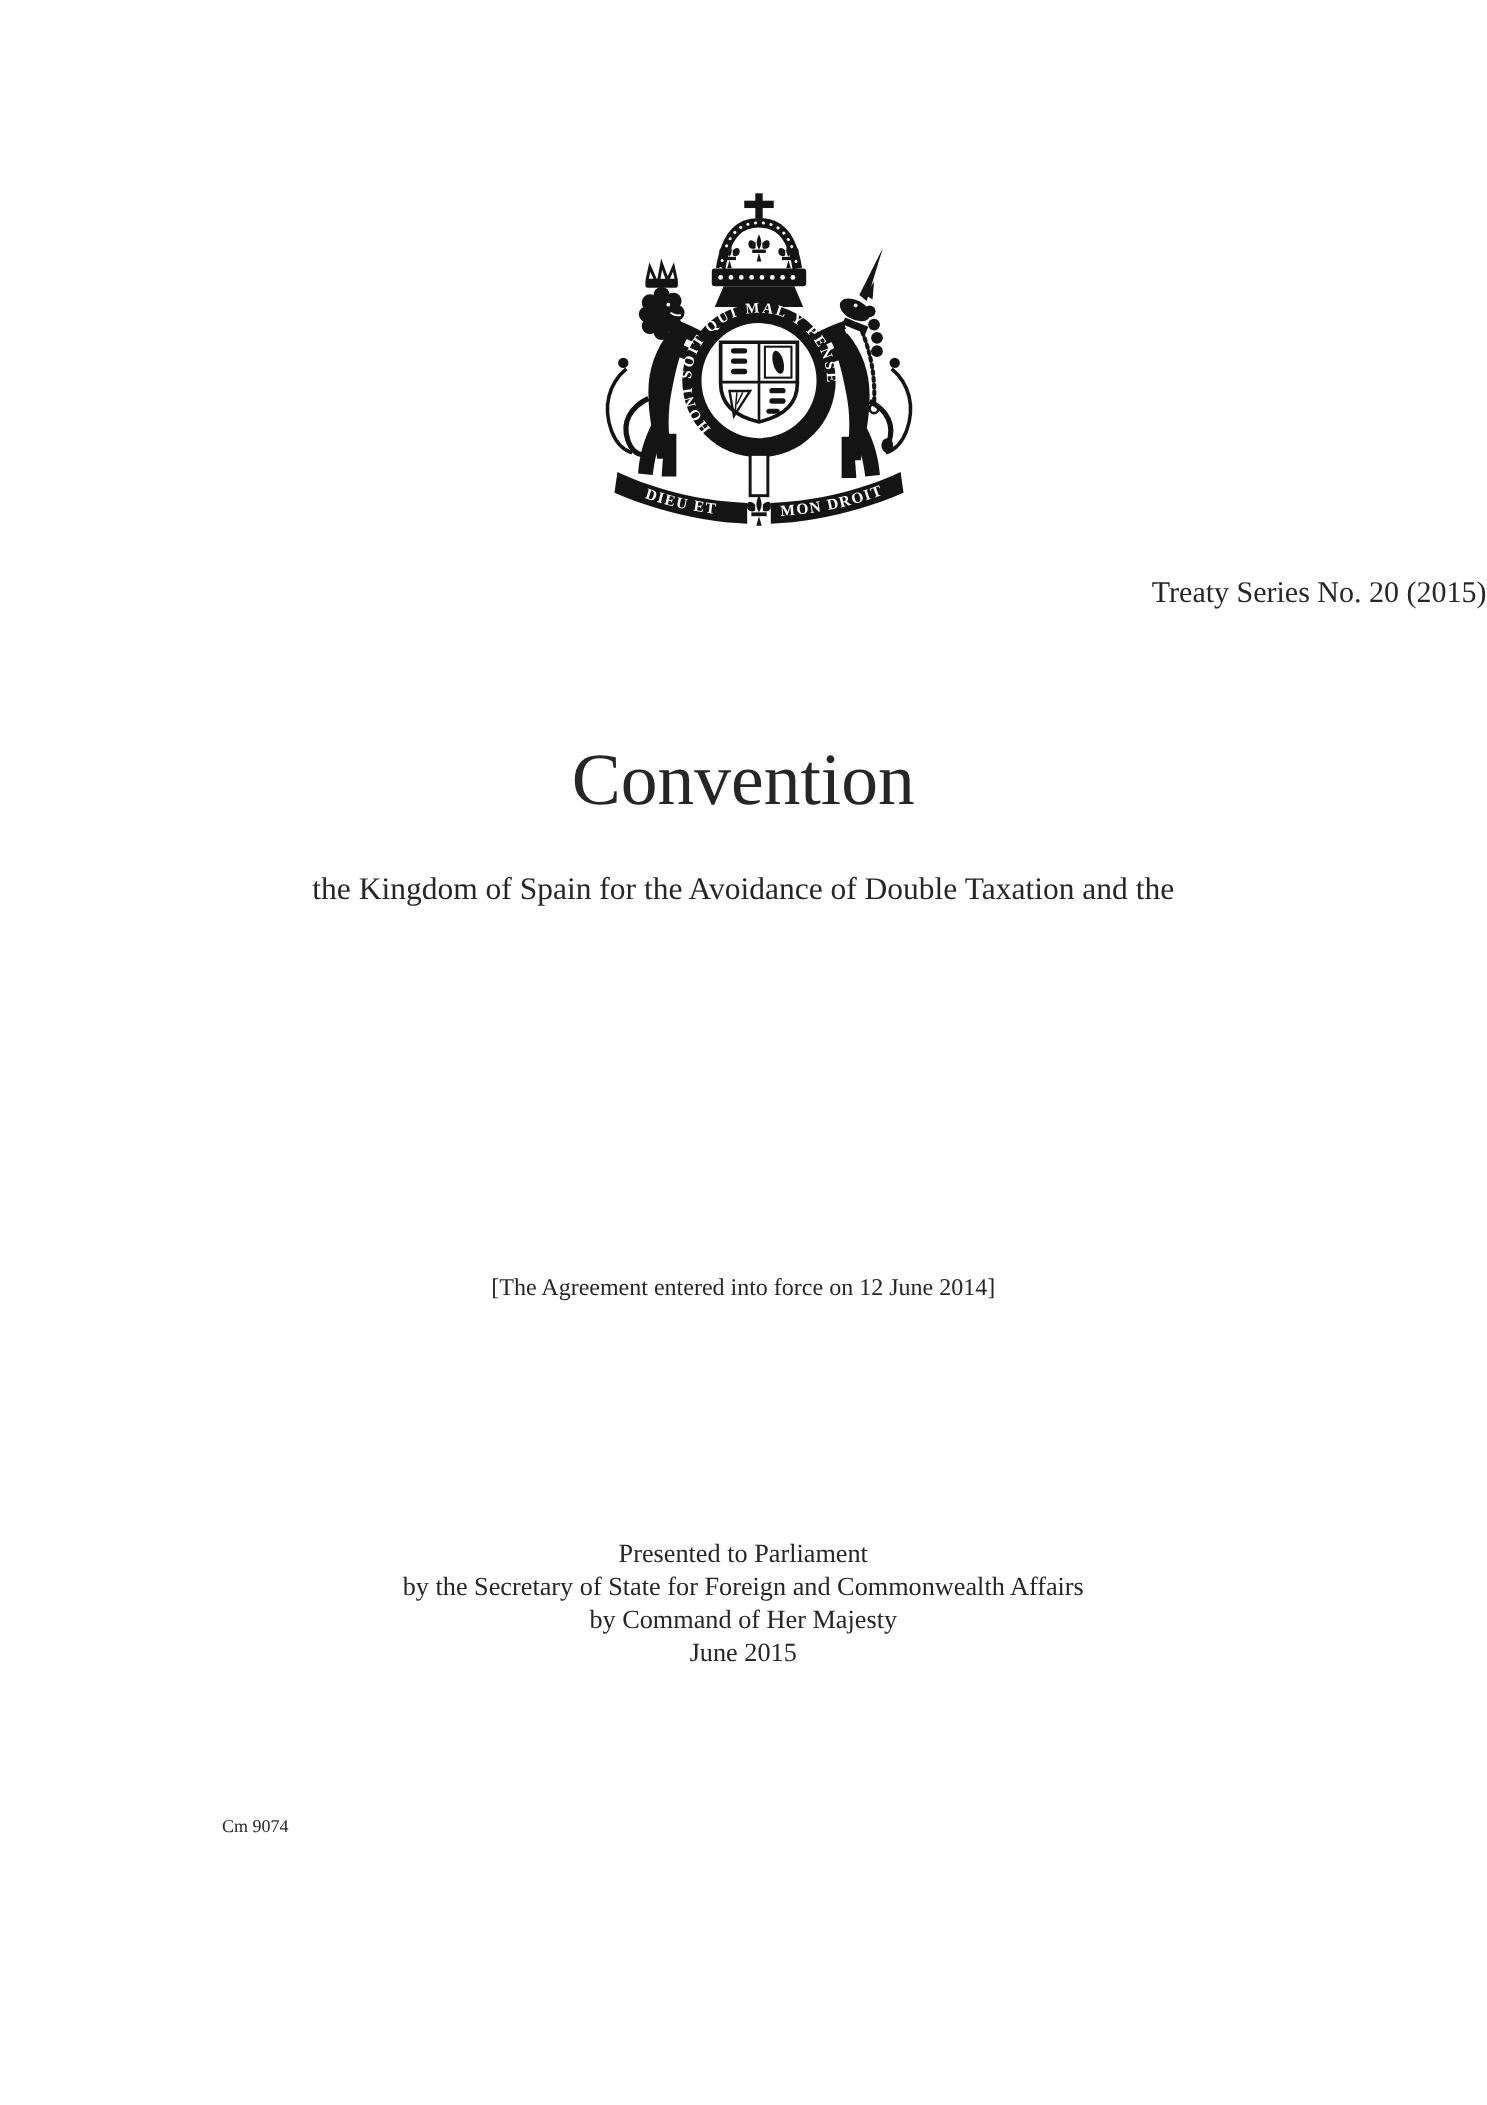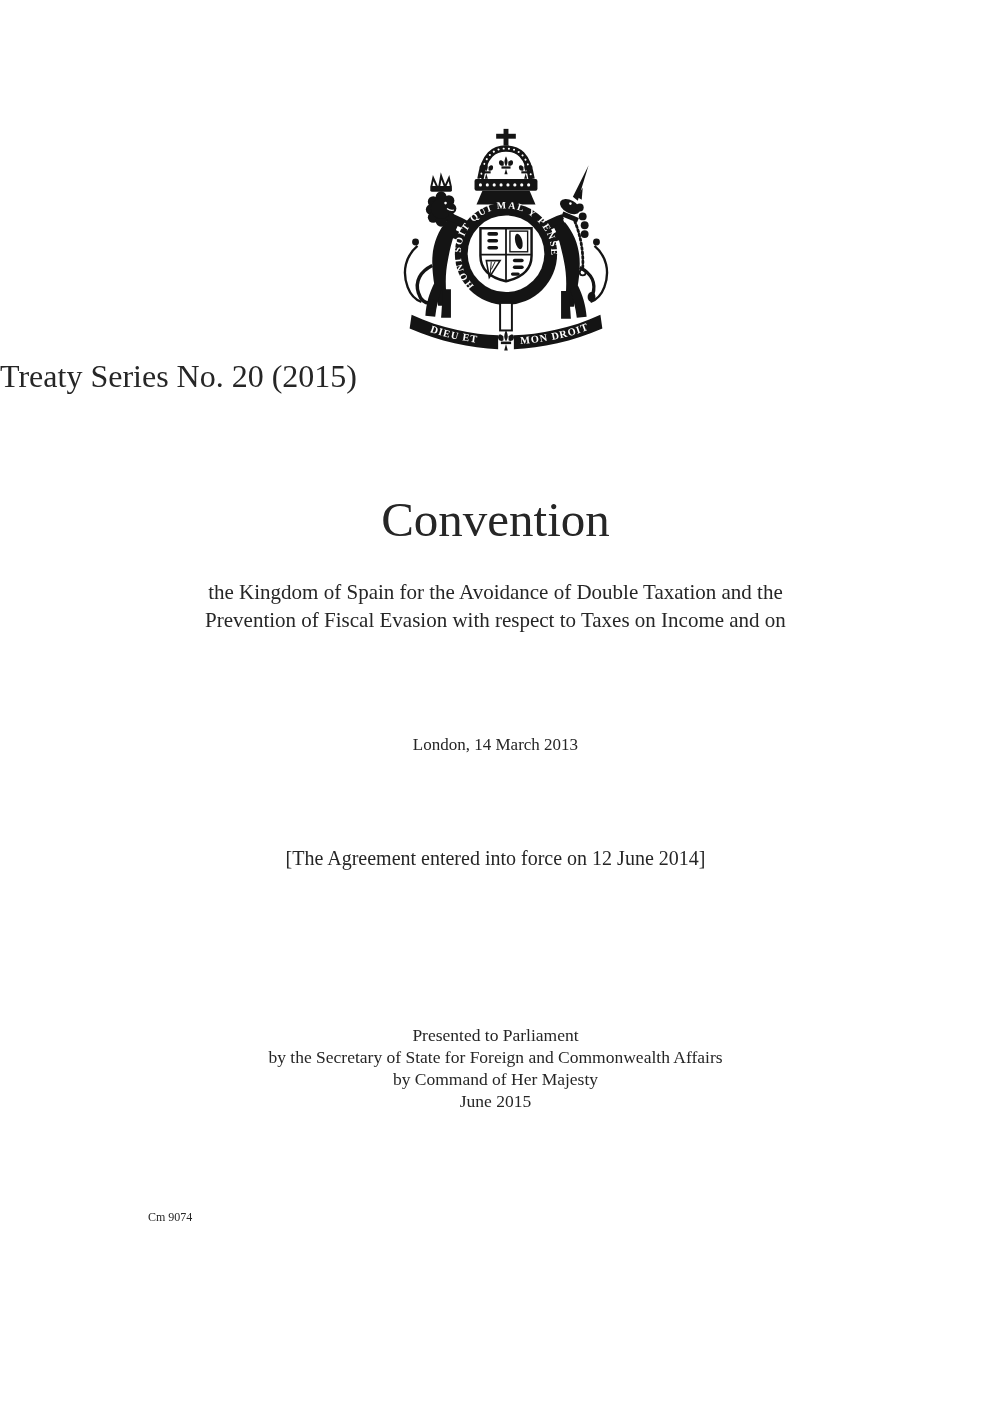--- a/index.html
+++ b/index.html
@@ -25,23 +25,23 @@
     top: 124px;
     left: 388px;
     width: 236px;
     height: 230px;
     color: var(--crest_ink);
   }
   .crest svg { width: 100%; height: 100%; display: block; }
 
   .series-line {
     position: absolute;
-    top: 361px; left: 0; right: 0;
-    text-align: left;
-    font-size: 32px;
+    top: 380px; left: 0; right: 0;
+    text-align: right;
+    font-size: 20px;
     line-height: 30px;
   }
 
   .doc-title {
     position: absolute;
     top: 492px; left: 0; right: 0;
     text-align: center;
     font-size: 49px;
     line-height: 56px;
     font-weight: normal;
@@ -62,21 +62,21 @@
     top: 734px; left: 0; right: 0;
     text-align: center;
     font-size: 17px;
     line-height: 22px;
   }
 
   .entry-line {
     position: absolute;
     top: 848px; left: 0; right: 0;
     text-align: center;
-    font-size: 20px;
+    font-size: 16px;
     line-height: 21px;
   }
 
   .presentation {
     position: absolute;
     top: 1024px; left: 0; right: 0;
     text-align: center;
     font-size: 17.5px;
     line-height: 22px;
   }
@@ -230,24 +230,22 @@
       </g>
     </svg>
   </div>
 
   <div class="series-line">Treaty Series No. 20 (2015)</div>
 
   <h1 class="doc-title">Convention</h1>
 
   <div class="subtitle">
     <span>the Kingdom of Spain for the Avoidance of Double Taxation and the</span>
-    <span>Prevention of Fiscal Evasion with respect to Taxes on Income and on</span>
   </div>
 
-  <div class="signing-line">London, 14 March 2013</div>
 
   <div class="entry-line">[The Agreement entered into force on 12 June 2014]</div>
 
   <div class="presentation">
     <span>Presented to Parliament</span>
     <span>by the Secretary of State for Foreign and Commonwealth Affairs</span>
     <span>by Command of Her Majesty</span>
     <span>June 2015</span>
   </div>
 

